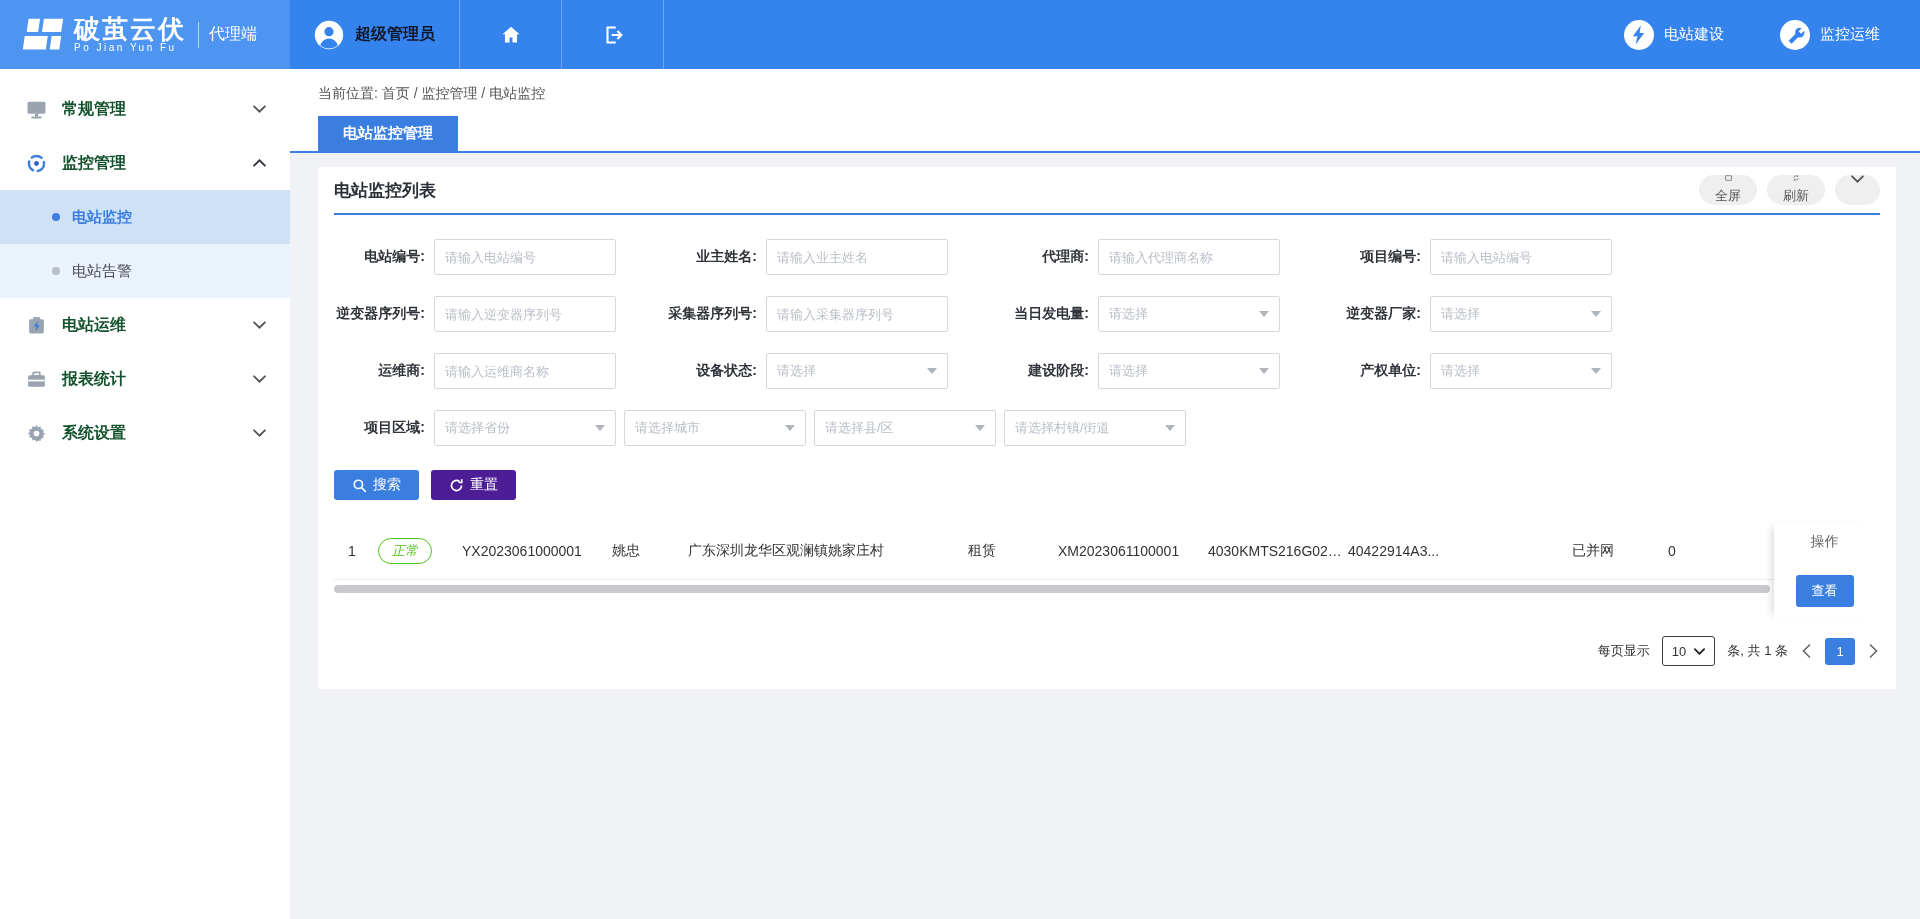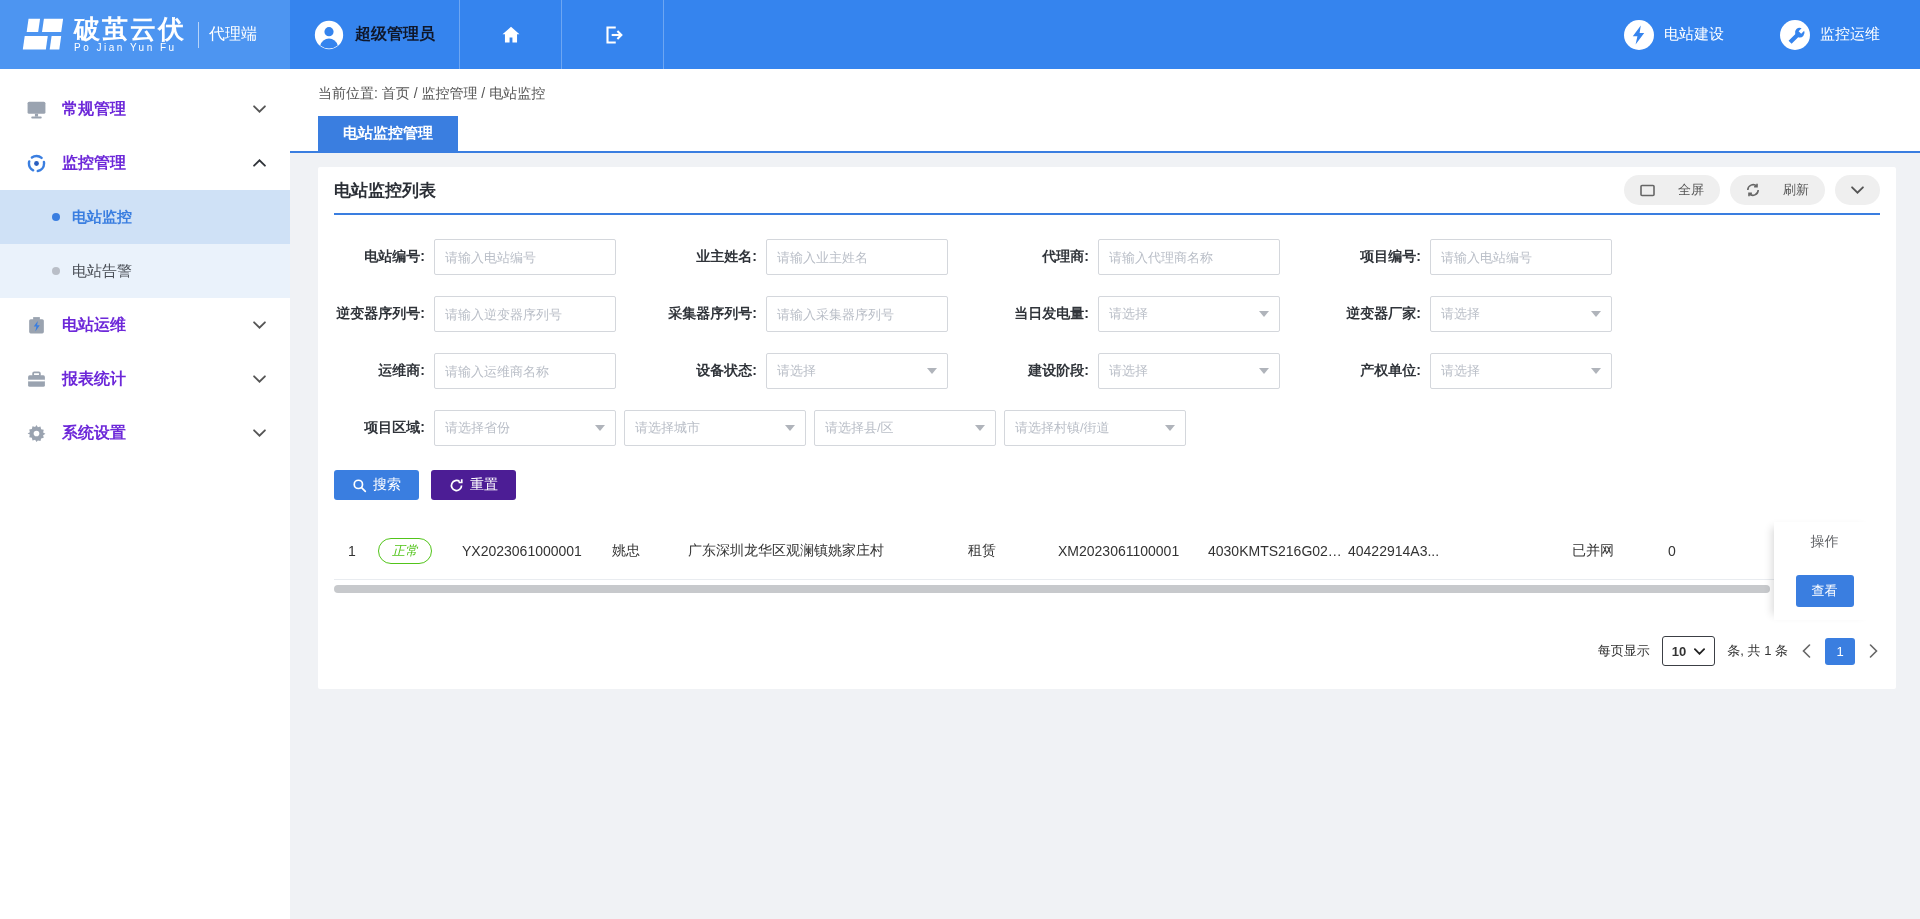--- a/index.html
+++ b/index.html
@@ -26,21 +26,21 @@
   .tb-right { margin-left:auto; display:flex; align-items:center; gap:56px; padding-right:40px; }
   .tb-action { display:flex; align-items:center; gap:10px; color:#fff; font-size:15px; cursor:pointer; }
   .tb-circle { width:30px; height:30px; }
 
   
   .sidebar { position:absolute; top:69px; left:0; width:290px; height:850px;
              background:#fff; padding-top:13px; }
   .menu-item { height:54px; display:flex; align-items:center; padding:0 24px 0 26px;
                cursor:pointer; }
   .menu-item .mi-icon { width:21px; height:21px; flex:none; }
-  .menu-item .mi-label { margin-left:15px; font-size:16px; font-weight:bold; color:#6d28d9;text-align:right; }
+  .menu-item .mi-label { margin-left:15px; font-size:16px; font-weight:bold; color:#14532d;text-align:right; }
   .menu-item .mi-chevron { margin-left:auto; display:flex; }
   .submenu { background:#eaf2fb; }
   .submenu-item { height:54px; display:flex; align-items:center; padding-left:52px;
                   font-size:15px; color:#4a4f57; cursor:pointer; }
   .submenu-item .dot { width:8px; height:8px; border-radius:50%; background:#b9bec7; margin-right:12px; }
   .submenu-item.active { background:#cfe1f6; color:var(--accent,#3a7ee0); font-weight:bold; }
   .submenu-item.active .dot { background:var(--accent,#3a7ee0); }
 
   
   .main { position:absolute; top:69px; left:290px; width:1630px; height:850px; }
@@ -51,23 +51,23 @@
   .tab { display:inline-block; background:var(--accent,#3a7ee0); color:#fff; font-size:15px;
          font-weight:bold; padding:8px 25px; cursor:pointer; }
   .tab-line { height:2px; background:var(--accent,#3a7ee0); }
   .content { padding:14px 24px 0 28px; }
 
   .panel { background:#fff; border-radius:2px; padding:0 16px 20px 16px; min-height:522px; }
   .panel-head { display:flex; align-items:center; height:48px;
                 border-bottom:2px solid var(--accent,#3a7ee0); }
   .panel-title { font-size:17px; font-weight:bold; color:#2b2f36; }
   .panel-tools { margin-left:auto; display:flex; gap:10px; }
-  .pill-btn { display:flex; align-items:center; gap:23px; background:#efefef; border:none;
+  .pill-btn { display:flex; align-items:center; gap:6px; background:#efefef; border:none;
               border-radius:16px; height:30px; padding:0 16px; font-size:13px; color:#555;
-              cursor:pointer; font-family:inherit; }
+              cursor:pointer; font-family:inherit;flex-direction:column; }
 
   
   .filters { margin-top:24px; }
   .filter-row { display:flex; margin-bottom:21px; }
   .fgroup { display:flex; align-items:center; width:332px; }
   .flabel { width:100px; text-align:right; padding-right:9px; font-size:14px; font-weight:bold;
             color:#30343a; flex:none; }
   .finput, .fselect { width:182px; height:36px; border:1px solid #d4d7dc; border-radius:2px;
             background:#fff; font-size:13px; padding:0 10px; color:#333; font-family:inherit; }
   .finput::placeholder { color:#b9bec7; }
@@ -102,21 +102,21 @@
   .t-achead { height:40px; display:flex; align-items:center; justify-content:center;
               font-size:14px; color:#606266; background:#fff; }
   .t-accell { height:58px; display:flex; align-items:center; justify-content:center; }
   .btn-view { background:var(--accent,#3a7ee0); color:#fff; border:none; border-radius:3px;
               font-size:13px; padding:7px 16px; cursor:pointer; font-family:inherit; }
 
   
   .pagination { margin-top:16px; display:flex; align-items:center; justify-content:flex-end;
                 gap:12px; font-size:13px; color:#333; }
   .pp-select { display:flex; align-items:center; gap:8px; border:1px solid #3c3f45; border-radius:3px;
-               height:30px; padding:8px 9px; cursor:pointer; font-weight:bold; }
+               height:30px; padding:8px 9px; cursor:pointer; font-weight:normal; }
   .pg-chevron { background:none; border:none; cursor:pointer; display:flex; padding:2px; }
   .pg-page { width:30px; height:27px; background:var(--accent,#3a7ee0); color:#fff; border-radius:3px;
              display:flex; align-items:center; justify-content:center; font-size:13px; cursor:pointer; }
 </style>
 </head>
 <body>
 
 <div class="app">
 
   <header class="topbar">

